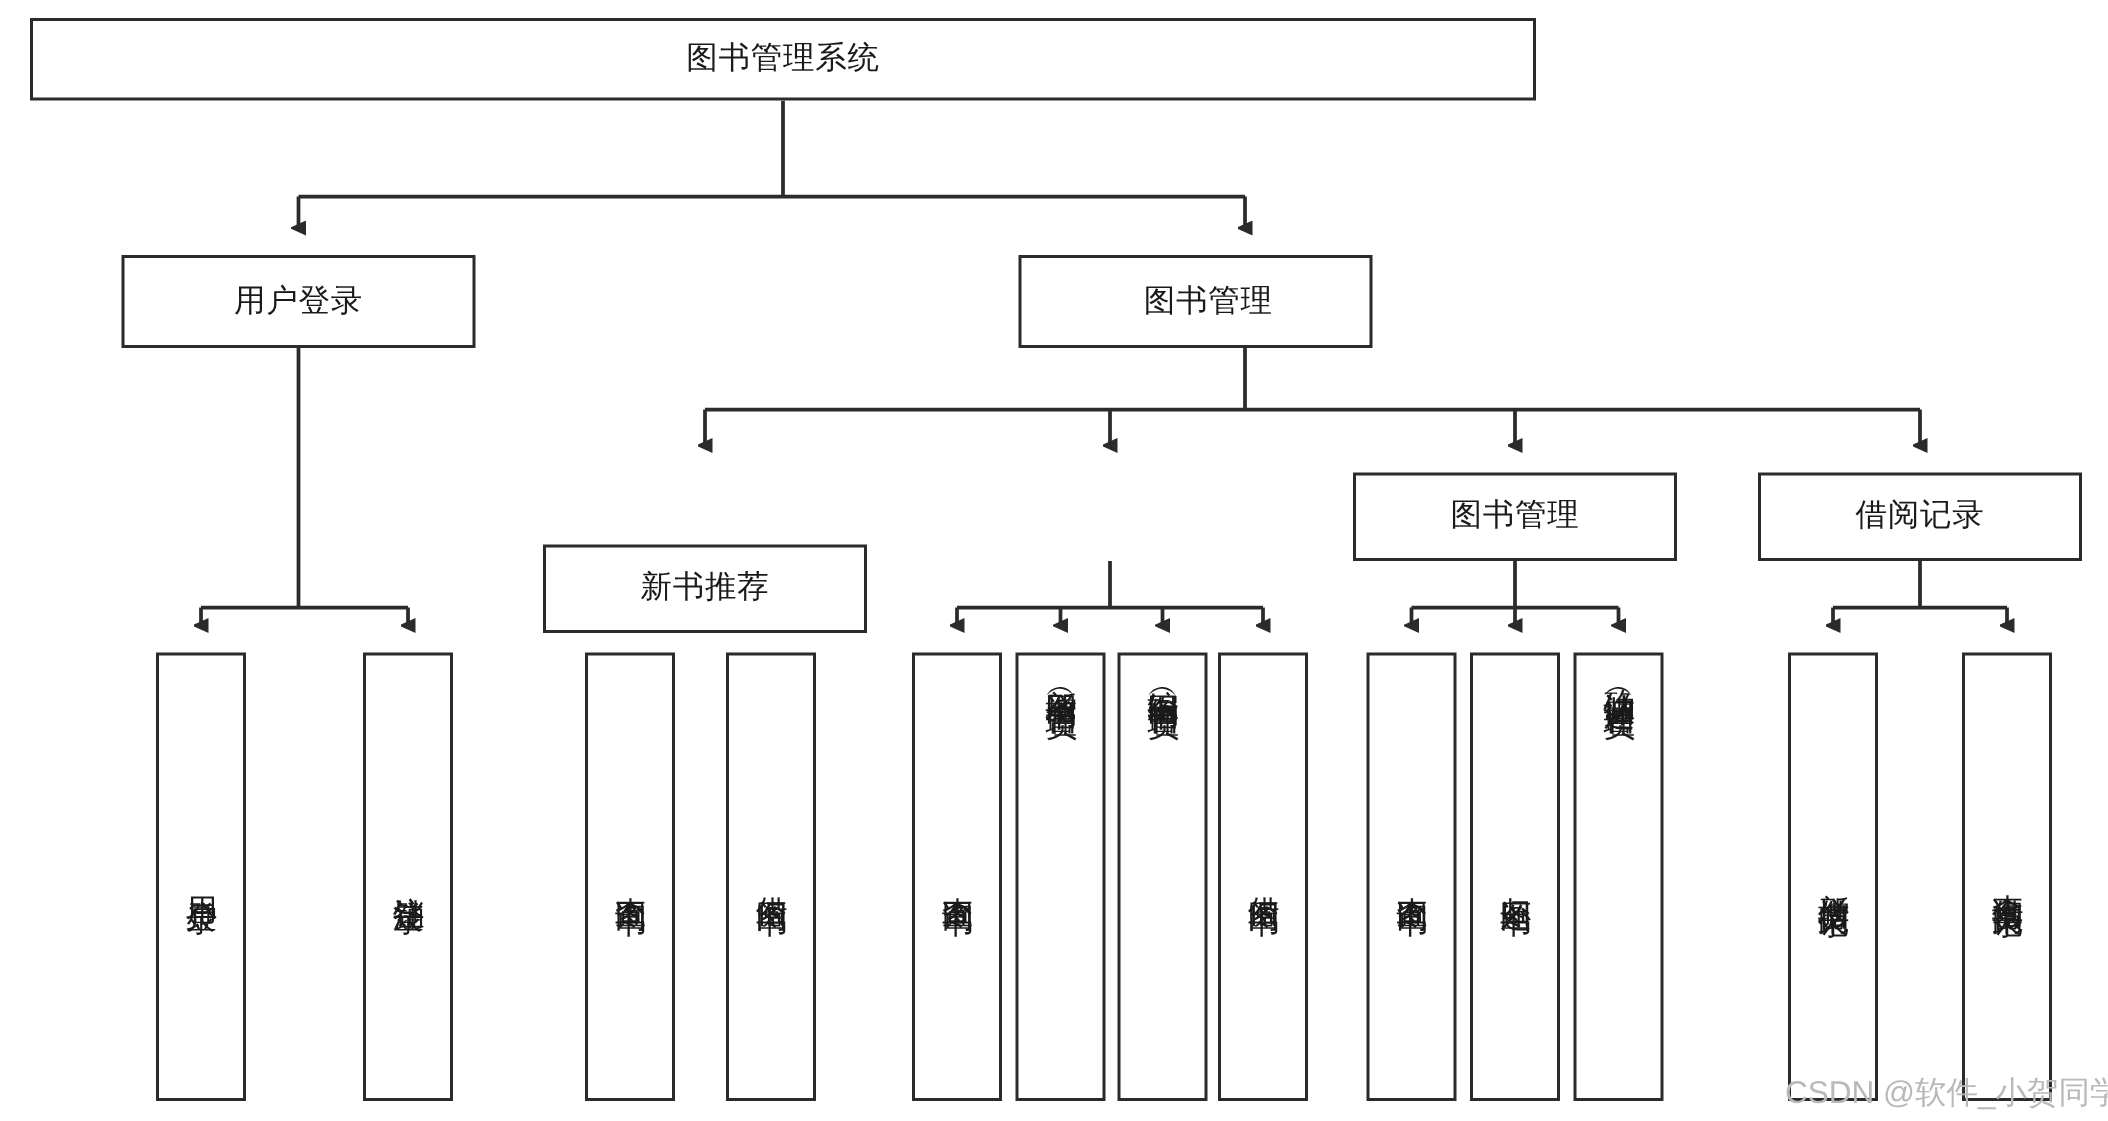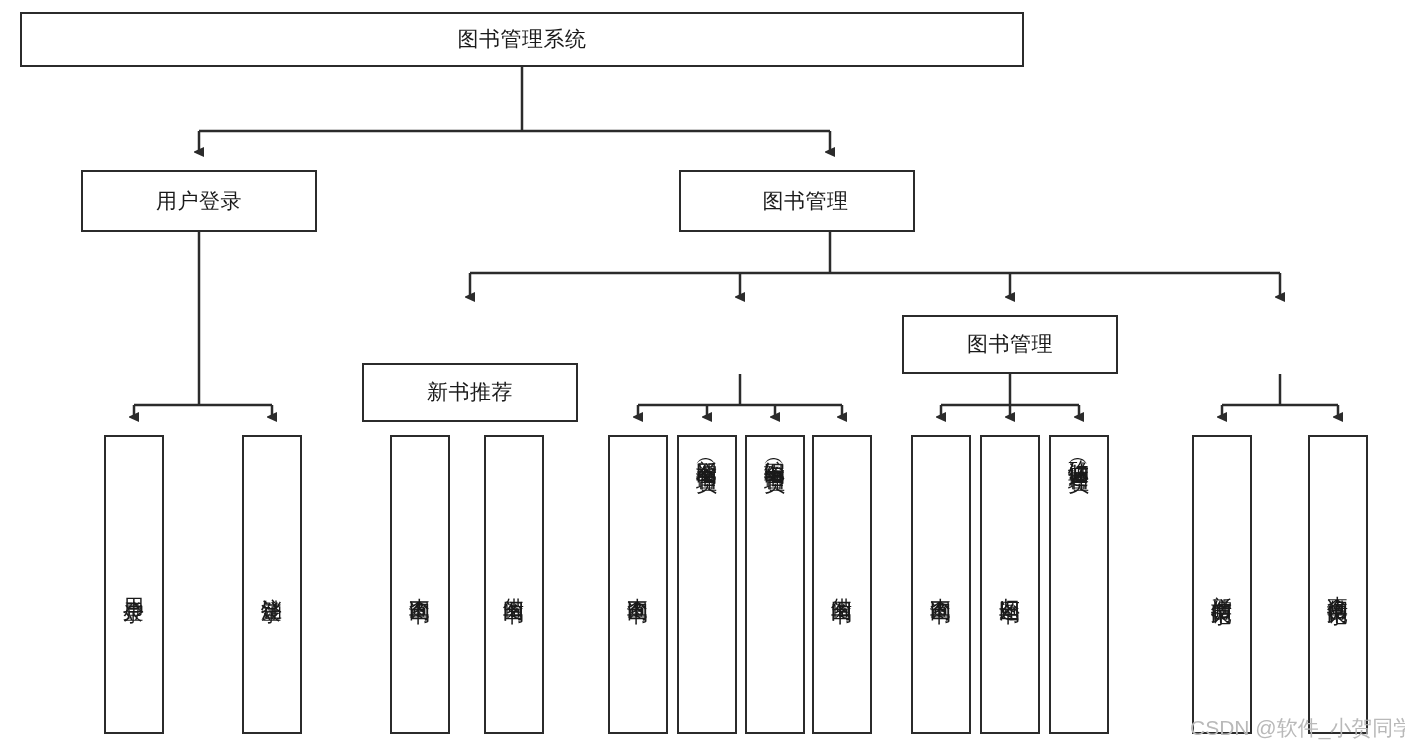--- a/index.html
+++ b/index.html
@@ -139,20 +139,23 @@
   <div class="node horizontal" style="left:679px; top:170px; width:236px; height:62px;padding-left:17px;">
     <span class="label">图书管理</span>
   </div>
 
   <div class="node horizontal" style="left:362px; top:315px; width:216px; height:59px;margin-top:48px;">
     <span class="label">新书推荐</span>
   </div>
   <div class="node horizontal" style="left:902px; top:315px; width:216px; height:59px;">
     <span class="label">图书管理</span>
   </div>
+  <div class="node horizontal" style="left:1172px; top:315px; width:216px; height:59px;">
+    <span class="label">借阅记录</span>
+  </div>
 
   <div class="node vertical center-text" style="left:104px; top:435px; width:60px; height:299px;">
     <span class="label">用户登录</span>
   </div>
   <div class="node vertical center-text" style="left:242px; top:435px; width:60px; height:299px;">
     <span class="label">注销登录</span>
   </div>
 
   <div class="node vertical center-text" style="left:390px; top:435px; width:60px; height:299px;">
     <span class="label">查询图书</span>

